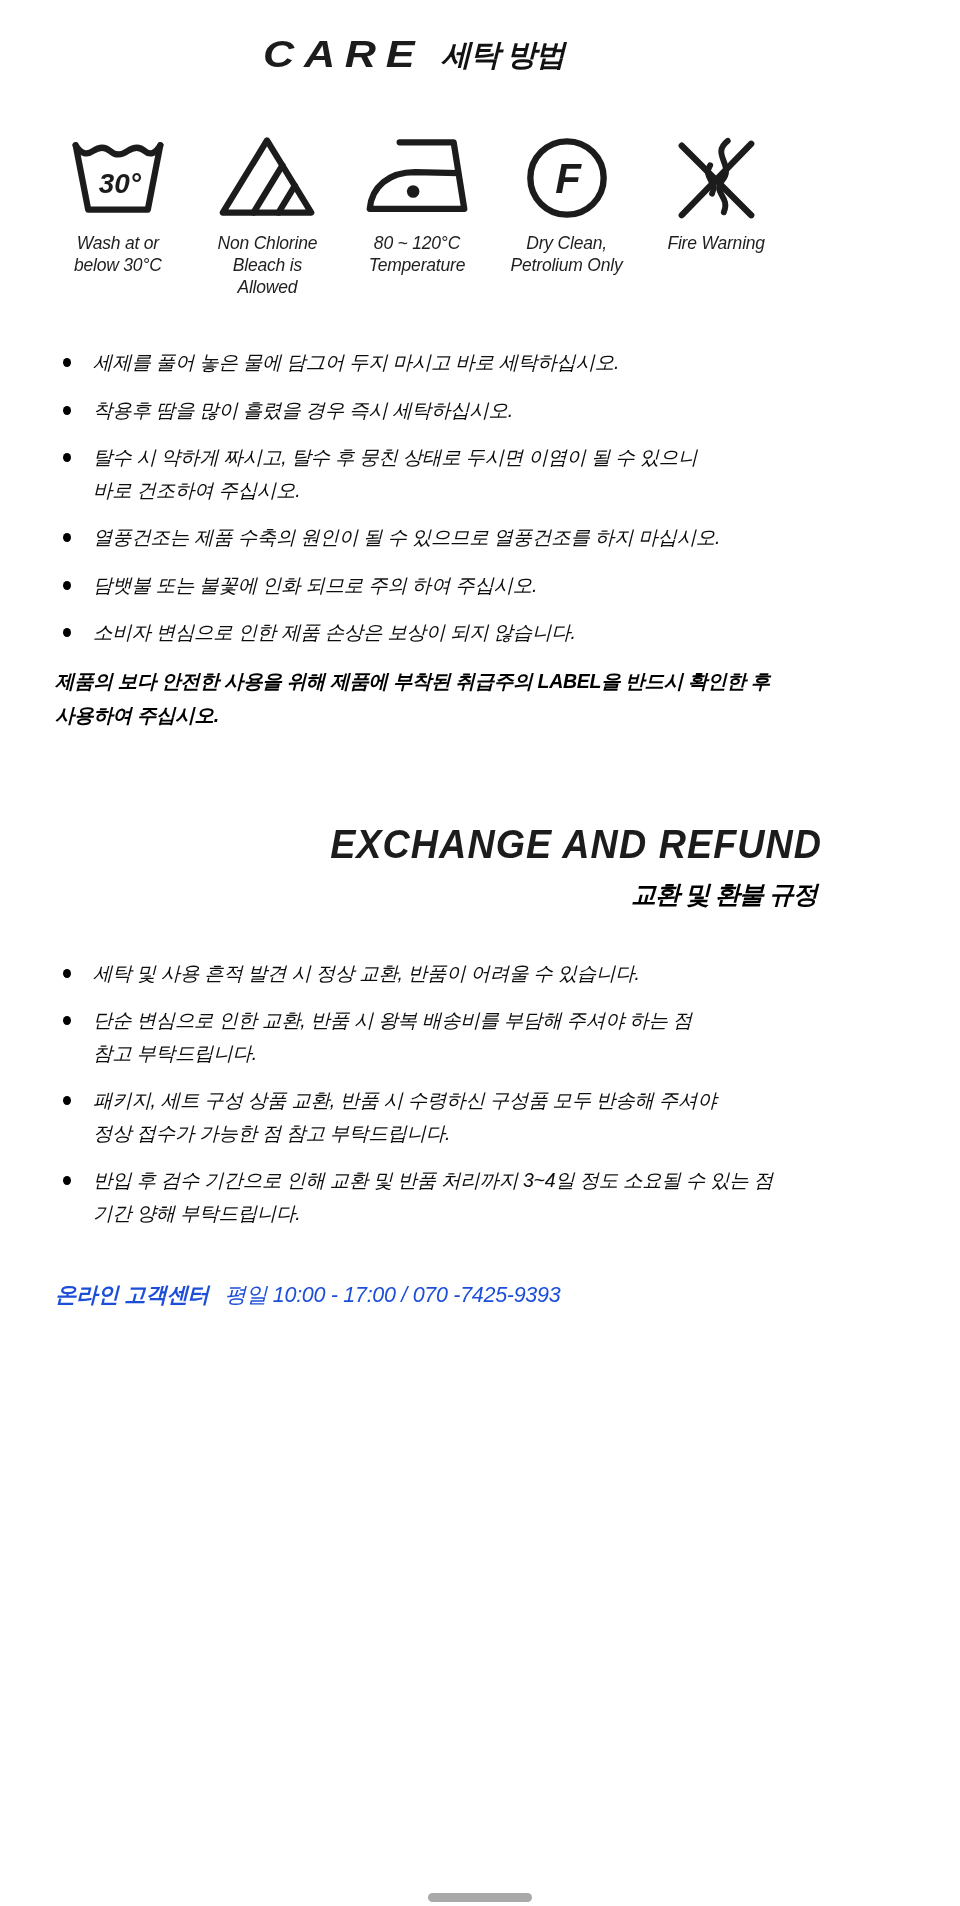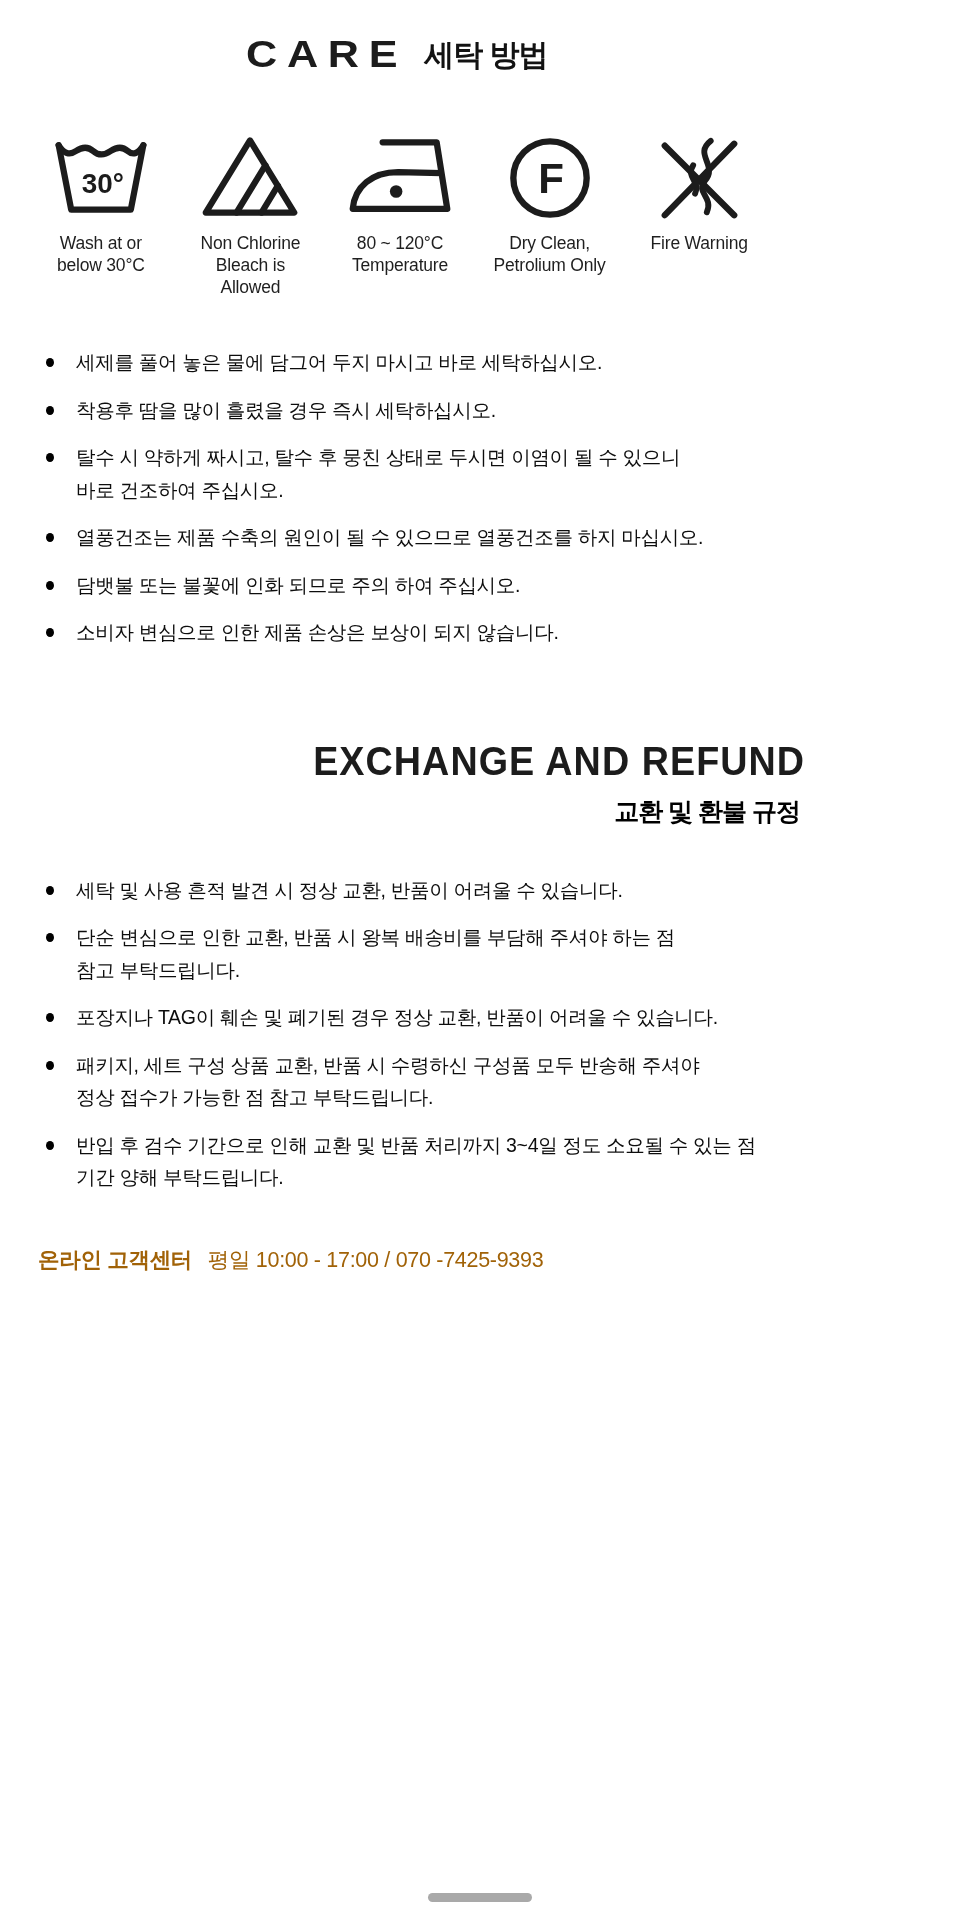--- a/index.html
+++ b/index.html
@@ -2,21 +2,21 @@
 <html><head>
 <meta charset="utf-8">
 <style>
   html,body{margin:0;padding:0;}
   body{
     width:960px;height:1906px;position:relative;
     background:#ffffff;color:#111;
     font-family:"Liberation Sans","DejaVu Sans",sans-serif;
     -webkit-font-smoothing:antialiased;
   }
-  .content{width:800px;padding:32px 0 0 0;}
+  .content{width:800px;padding:32px 0 0 17px;font-style:italic;}
 
   
   .care-title-row{text-align:center;white-space:nowrap;}
   .title-en{
     display:inline-block;font-size:40px;font-weight:700;color:#1c1c1c;
     letter-spacing:9px;transform:scale(1.08,0.92);transform-origin:center;
   }
   .care-title-row .title-ko{
     display:inline-block;margin-left:18px;font-size:30px;font-weight:700;color:#121212;
     letter-spacing:-1px;vertical-align:3px;
@@ -56,21 +56,21 @@
     display:inline-block;font-size:37px;font-weight:700;color:#1c1c1c;
     letter-spacing:1px;transform:scale(1.02,1.1);transform-origin:center;
   }
   .exchange-title-ko{
     margin-top:12px;font-size:25px;font-weight:700;color:#000;letter-spacing:-1px;
   }
   .exchange-list{margin-top:46px !important;}
 
   
   .footer{margin:46px 0 0 38px;}
-  .footer-line{font-size:21.5px;line-height:40px;color:#a16207;letter-spacing:-0.3px;}
+  .footer-line{font-size:21.5px;line-height:40px;color:#1d4ed8;letter-spacing:-0.3px;}
   .footer-label{font-weight:700;}
   .footer-value{font-weight:400;margin-left:10px;}
   .footer-line.kakao .footer-value{font-weight:700;letter-spacing:0.5px;}
 
   .home-indicator{
     position:absolute;left:50%;bottom:4px;transform:translateX(-50%);
     width:104px;height:9px;border-radius:5px;background:#a9a9a9;
   }
 
   svg .stroke{fill:none;stroke:#1c1c1c;stroke-width:6.5;stroke-linecap:round;stroke-linejoin:round;}
@@ -153,31 +153,32 @@
   <ul class="bullet-list">
     <li>세제를 풀어 놓은 물에 담그어 두지 마시고 바로 세탁하십시오.</li>
     <li>착용후 땀을 많이 흘렸을 경우 즉시 세탁하십시오.</li>
     <li>탈수 시 약하게 짜시고, 탈수 후 뭉친 상태로 두시면 이염이 될 수 있으니
 바로 건조하여 주십시오.</li>
     <li>열풍건조는 제품 수축의 원인이 될 수 있으므로 열풍건조를 하지 마십시오.</li>
     <li>담뱃불 또는 불꽃에 인화 되므로 주의 하여 주십시오.</li>
     <li>소비자 변심으로 인한 제품 손상은 보상이 되지 않습니다.</li>
   </ul>
 
+  <div class="care-note">제품의 보다 안전한 사용을 위해 제품에 부착된 취급주의 LABEL을 반드시 확인한 후
+사용하여 주십시오.</div>
 
   <div class="exchange-header">
     <div><span class="exchange-title-en">EXCHANGE AND REFUND</span></div>
     <div class="exchange-title-ko">교환 및 환불 규정</div>
   </div>
 
   <ul class="bullet-list exchange-list">
     <li>세탁 및 사용 흔적 발견 시 정상 교환, 반품이 어려울 수 있습니다.</li>
     <li>단순 변심으로 인한 교환, 반품 시 왕복 배송비를 부담해 주셔야 하는 점
 참고 부탁드립니다.</li>
-    <li>포장지나 TAG이 훼손 및 폐기된 경우 정상 교환, 반품이 어려울 수 있습니다.</li>
     <li>패키지, 세트 구성 상품 교환, 반품 시 수령하신 구성품 모두 반송해 주셔야
 정상 접수가 가능한 점 참고 부탁드립니다.</li>
     <li>반입 후 검수 기간으로 인해 교환 및 반품 처리까지 3~4일 정도 소요될 수 있는 점
 기간 양해 부탁드립니다.</li>
   </ul>
 
   <div class="footer">
     <div class="footer-line">
       <span class="footer-label">온라인 고객센터</span>
       <span class="footer-value">평일 10:00 - 17:00 /  070 -7425-9393</span>

